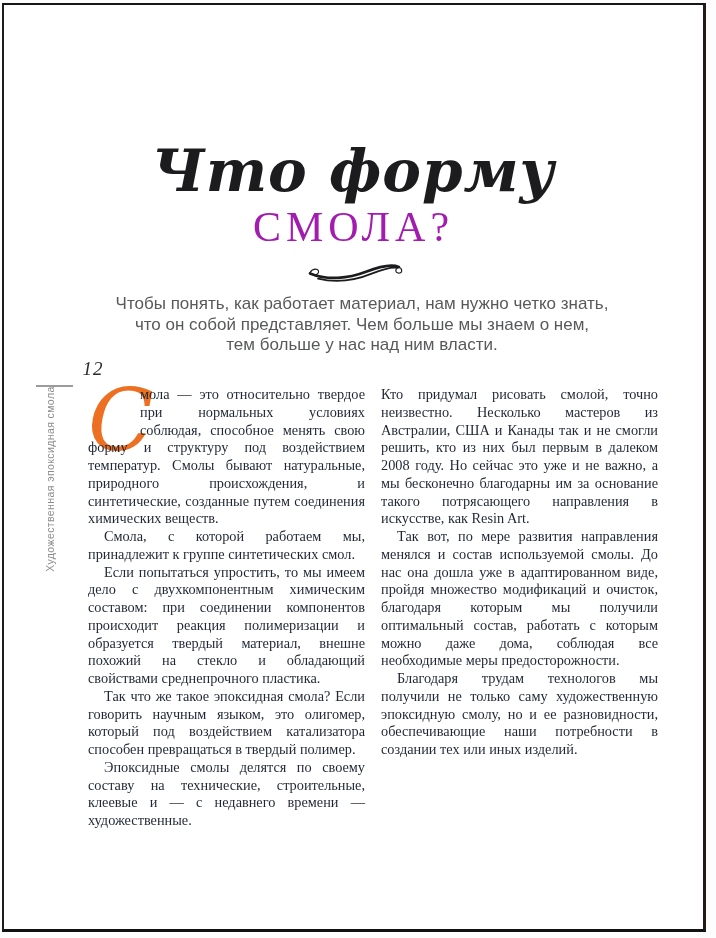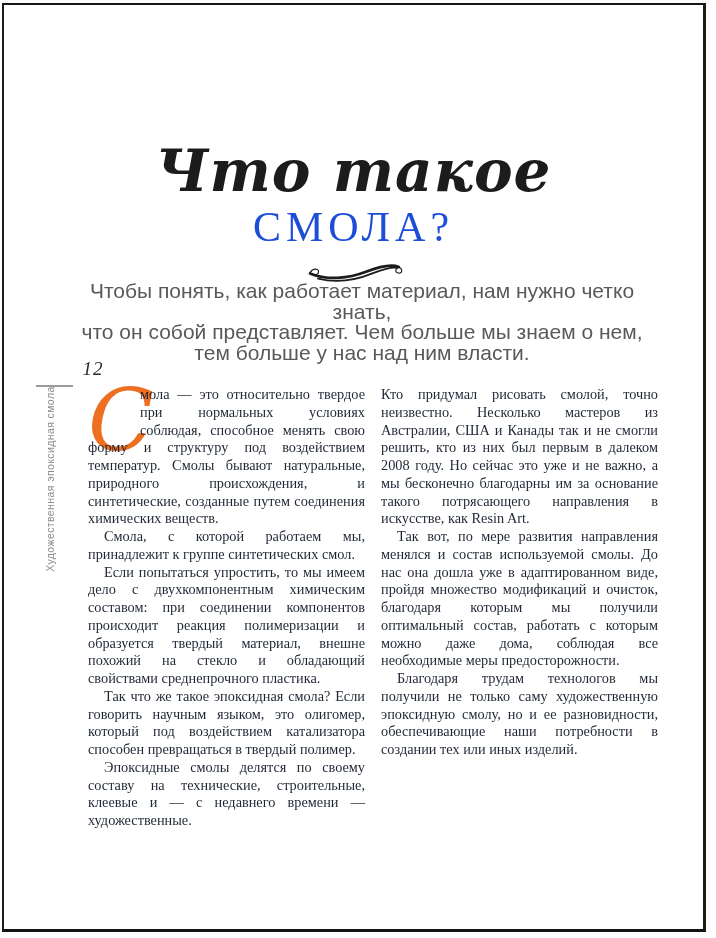--- a/index.html
+++ b/index.html
@@ -38,29 +38,29 @@
   }
   
   .title-block { position:absolute; left:0; top:136px; width:100%; text-align:center; }
   .script-title {
     margin:0; font-family:"DejaVu Serif","Liberation Serif",serif;
     font-style:italic; font-weight:600; font-size:58px; line-height:1.05;
     color:#1c1c1e; letter-spacing:1px;
   }
   .main-title {
     margin:4px 0 4px 0; font-weight:500; font-size:42px; line-height:1.0;
-    color:#1d4ed8; letter-spacing:5px;
+    color:#a21caf; letter-spacing:5px;
   }
   .flourish { margin-top:8px; }
   .flourish svg { display:inline-block; }
   
   .intro {
-    position:absolute; left:68px; top:276px; width:580px; margin:0;
+    position:absolute; left:68px; top:289px; width:580px; margin:0;
     font-family:"Liberation Sans","DejaVu Sans",sans-serif;
-    font-size:21px; line-height:20.6px; color:#58595b;
+    font-size:17px; line-height:20.6px; color:#58595b;
     text-align:center; white-space:pre-line;
   }
   
   .columns {
     position:absolute; left:84px; top:381px; width:570px;
     display:flex; gap:16px;
   }
   .col { width:277px; }
   .body-p, .plist p {
     margin:0; font-size:14.3px; line-height:17.75px; color:#1f2735;
@@ -81,21 +81,21 @@
 <div class="canvas">
   <div class="page-frame">
 
     <div class="pagenum">12</div>
     <div class="pagenum-rule"></div>
     <div class="side-label">
       <span>Художественная эпоксидная смола</span>
     </div>
 
     <header class="title-block">
-      <h1 class="script-title">Что такое</h1>
+      <h1 class="script-title">Что форму</h1>
       <h2 class="main-title">СМОЛА?</h2>
       <div class="flourish">
         <svg width="104" height="30" viewBox="0 0 130 36" fill="none" xmlns="http://www.w3.org/2000/svg">
           <path d="M10 20 C 14 13.5, 22 15, 20.5 20 C 19.5 23.5, 13 23.5, 10.5 20.5" stroke="#1c1c1e" stroke-width="1.4" fill="none" stroke-linecap="round"></path>
           <path d="M10 21 C 32 30, 58 27.5, 80 19 C 98 12, 112 9, 121 13" stroke="#1c1c1e" stroke-width="3.4" fill="none" stroke-linecap="round"></path>
           <path d="M20 27.5 C 42 33, 66 30, 88 21 C 102 15.5, 112 12.5, 119 14" stroke="#1c1c1e" stroke-width="2.1" fill="none" stroke-linecap="round"></path>
           <path d="M121 13 C 126.5 15.5, 125.5 21.5, 120 20.5 C 116 19.7, 116.5 14, 121 13.5" stroke="#1c1c1e" stroke-width="1.4" fill="none" stroke-linecap="round"></path>
         </svg>
       </div>
     </header>

